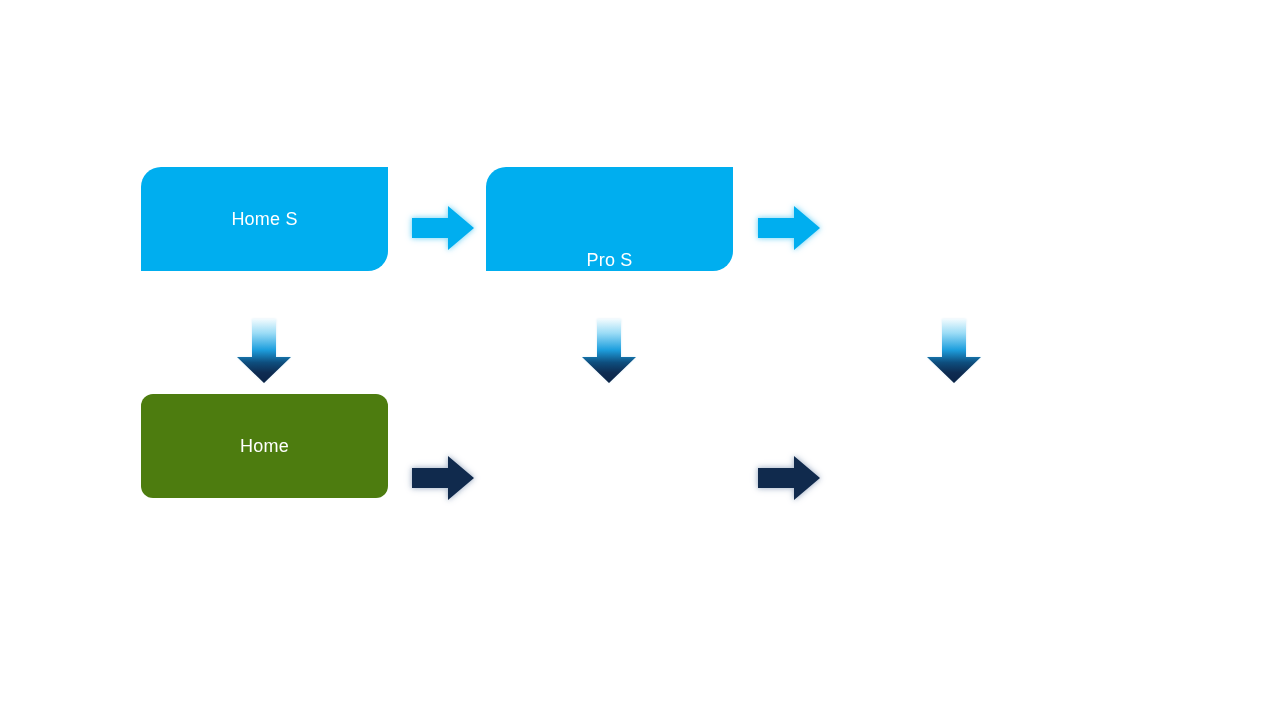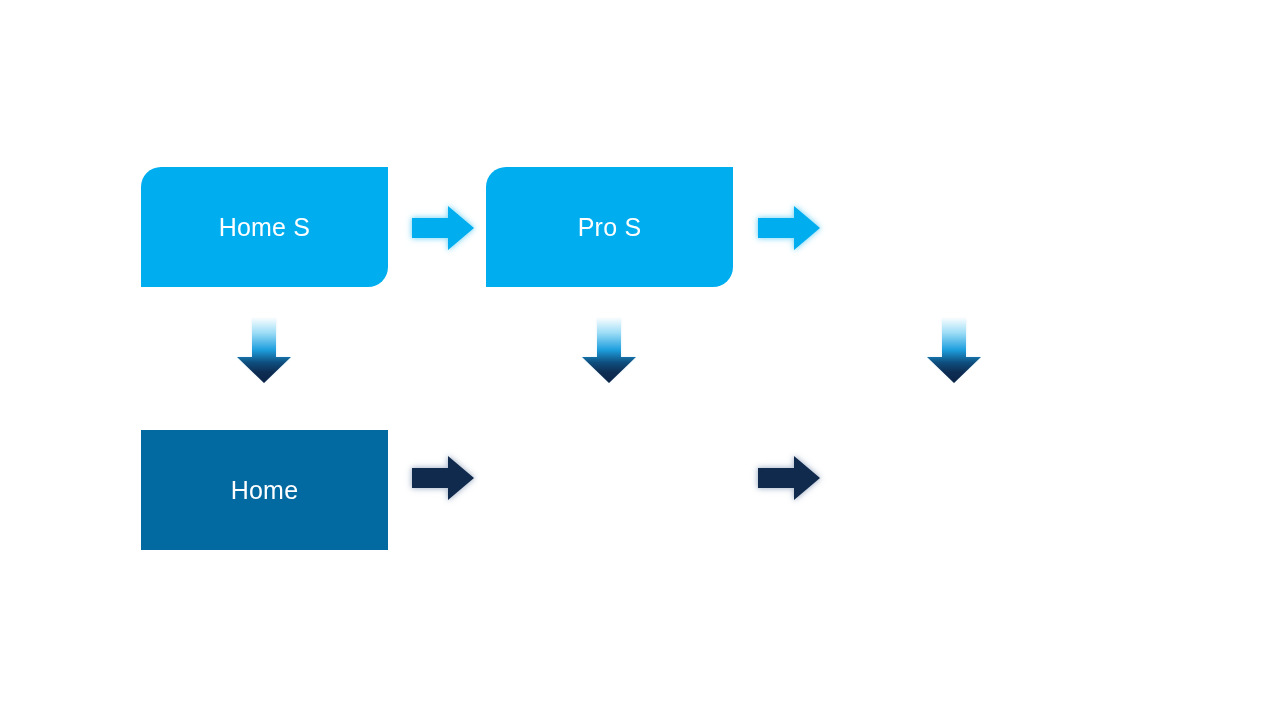--- a/index.html
+++ b/index.html
@@ -11,40 +11,40 @@
   }
   .canvas {
     position: relative;
     width: 1280px;
     height: 720px;
     background: #ffffff;
   }
   .box {
     position: absolute;
     width: 247px;
-    height: 120px;
+    height: 104px;
     display: flex;
     align-items: center;
     justify-content: center;
     color: #ffffff;
-    font-size: 25px;
+    font-size: 18px;
     letter-spacing: 0.2px;
   }
   .box.top {
     background: #00AEEF;
     border-radius: 20px 0 20px 0;
     top: 167px;
   }
   .box.bottom {
-    background: #0369a1;
-    border-radius: 0;
-    top: 430px;
+    background: #4d7c0f;
+    border-radius: 12px;
+    top: 394px;
   }
   .col1 { left: 141px; }
-  .col2 { left: 486px; }
+  .col2 { left: 486px; align-items: flex-end; }
   .col3 { left: 831px; }
 
   .harrow {
     position: absolute;
     width: 62px;
     height: 44px;
   }
   .harrow.toprow { top: 206px; }
   .harrow.bottomrow { top: 456px; }
   .harrow.gap1 { left: 412px; }

